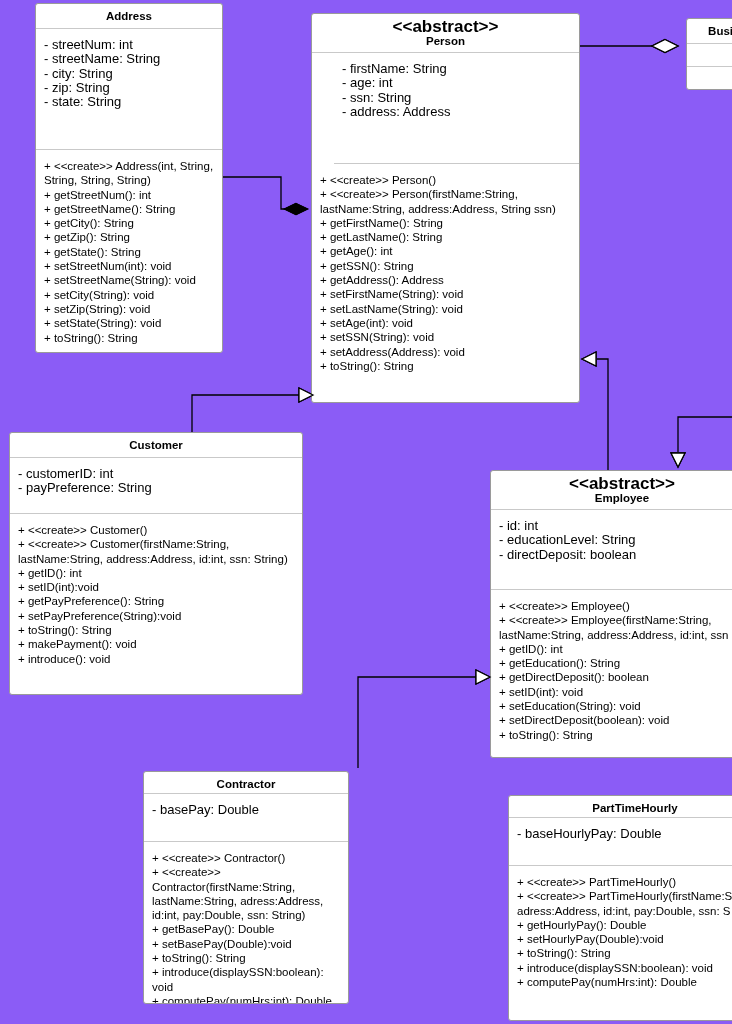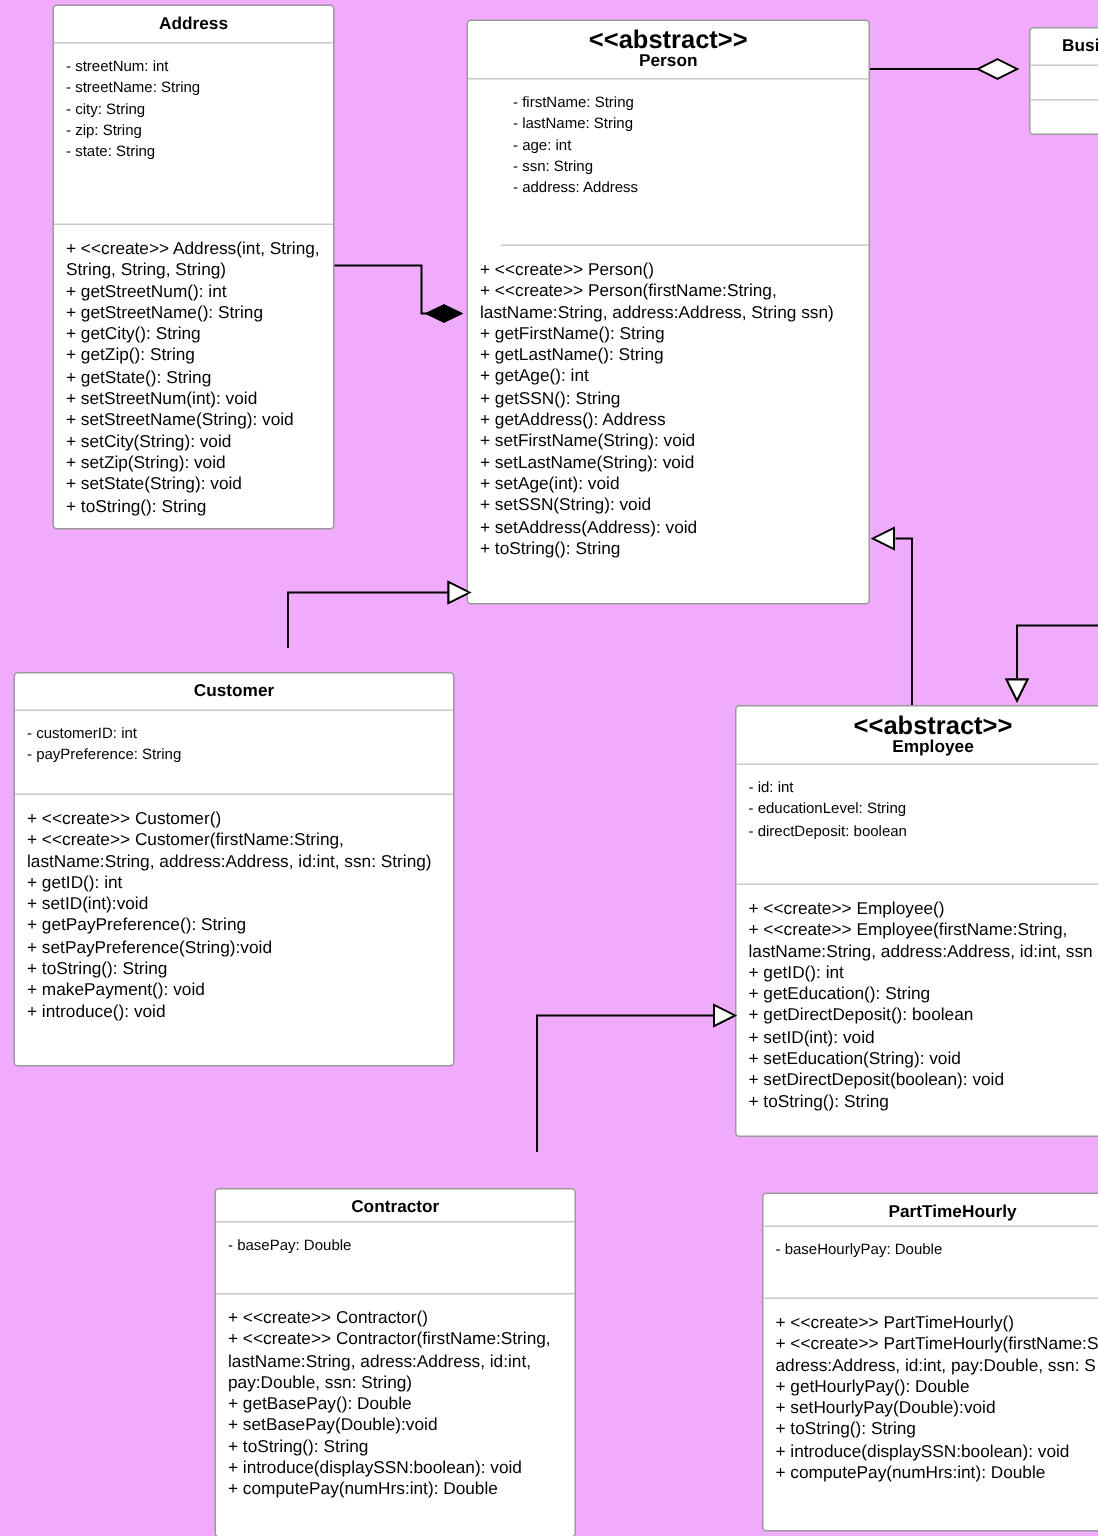--- a/index.html
+++ b/index.html
@@ -9,21 +9,21 @@
   }
   body {
     font-family: "Liberation Sans", sans-serif;
     -webkit-font-smoothing: none;
   }
   #canvas {
     position: relative;
     width: 732px;
     height: 1024px;
     overflow: hidden;
-    background: #f0abfc;
+    background: #8b5cf6;
   }
 
   
   .uml-class {
     position: absolute;
     box-sizing: border-box;
     background: #ffffff;
     border: 1px solid #9a9a9a;
     border-radius: 3px;
     z-index: 5;
@@ -46,21 +46,21 @@
   }
   .uml-stereotype {
     display: block;
     font-weight: bold;
     font-size: 17px;
   }
   .uml-attrs {
     box-sizing: border-box;
     padding: 9px 6px 9px 8px;
     border-bottom: 1px solid #c9c9c9;
-    font-size: 10px;
+    font-size: 13px;
     line-height: 14.3px;
     color: #000000;
   }
   .uml-ops {
     box-sizing: border-box;
     padding: 9px 6px 9px 8px;
     font-size: 11.5px;
     line-height: 14.3px;
     color: #000000;
   }
@@ -149,21 +149,20 @@
     </div>
   </div>
 
   <div class="uml-class" style="left:311px; top:13px; width:269px; height:390px;">
     <div class="uml-header" style="height:39px; line-height:15px;">
       <span class="uml-stereotype">&lt;&lt;abstract&gt;&gt;</span>
       <span>Person</span>
     </div>
     <div class="uml-attrs" style="height:111px;margin-left:22px;">
       <div class="uml-line">- firstName: String</div>
-      <div class="uml-line">- lastName: String</div>
       <div class="uml-line">- age: int</div>
       <div class="uml-line">- ssn: String</div>
       <div class="uml-line">- address: Address</div>
     </div>
     <div class="uml-ops">
       <div class="uml-line">+ &lt;&lt;create&gt;&gt; Person()</div>
       <div class="uml-line">+ &lt;&lt;create&gt;&gt; Person(firstName:String, lastName:String, address:Address, String ssn)</div>
       <div class="uml-line">+ getFirstName(): String</div>
       <div class="uml-line">+ getLastName(): String</div>
       <div class="uml-line">+ getAge(): int</div>
@@ -177,21 +176,21 @@
       <div class="uml-line">+ toString(): String</div>
     </div>
   </div>
 
   <div class="uml-class" style="left:686px; top:18px; width:120px; height:72px;">
     <div class="uml-header nowrap-clip" style="height:25px; width:46px;">Busi</div>
     <div class="uml-attrs" style="height:23px; padding:4px 6px;"></div>
     <div class="uml-ops" style="padding:4px 6px;"></div>
   </div>
 
-  <div class="uml-class" style="left:9px; top:432px; width:294px; height:263px;margin-top:16px;">
+  <div class="uml-class" style="left:9px; top:432px; width:294px; height:263px;">
     <div class="uml-header" style="height:25px;">Customer</div>
     <div class="uml-attrs" style="height:56px;">
       <div class="uml-line">- customerID: int</div>
       <div class="uml-line">- payPreference: String</div>
     </div>
     <div class="uml-ops">
       <div class="uml-line">+ &lt;&lt;create&gt;&gt; Customer()</div>
       <div class="uml-line">+ &lt;&lt;create&gt;&gt; Customer(firstName:String, lastName:String, address:Address, id:int, ssn: String)</div>
       <div class="uml-line">+ getID(): int</div>
       <div class="uml-line">+ setID(int):void</div>
@@ -219,21 +218,21 @@
       <div class="uml-line">+ getID(): int</div>
       <div class="uml-line">+ getEducation(): String</div>
       <div class="uml-line">+ getDirectDeposit(): boolean</div>
       <div class="uml-line">+ setID(int): void</div>
       <div class="uml-line">+ setEducation(String): void</div>
       <div class="uml-line">+ setDirectDeposit(boolean): void</div>
       <div class="uml-line">+ toString(): String</div>
     </div>
   </div>
 
-  <div class="uml-class" style="left:143px; top:792px; width:241px; height:233px;">
+  <div class="uml-class" style="left:143px; top:771px; width:206px; height:233px;">
     <div class="uml-header" style="height:22px;">Contractor</div>
     <div class="uml-attrs" style="height:48px;">
       <div class="uml-line">- basePay: Double</div>
     </div>
     <div class="uml-ops">
       <div class="uml-line">+ &lt;&lt;create&gt;&gt; Contractor()</div>
       <div class="uml-line">+ &lt;&lt;create&gt;&gt; Contractor(firstName:String, lastName:String, adress:Address, id:int, pay:Double, ssn: String)</div>
       <div class="uml-line">+ getBasePay(): Double</div>
       <div class="uml-line">+ setBasePay(Double):void</div>
       <div class="uml-line">+ toString(): String</div>

